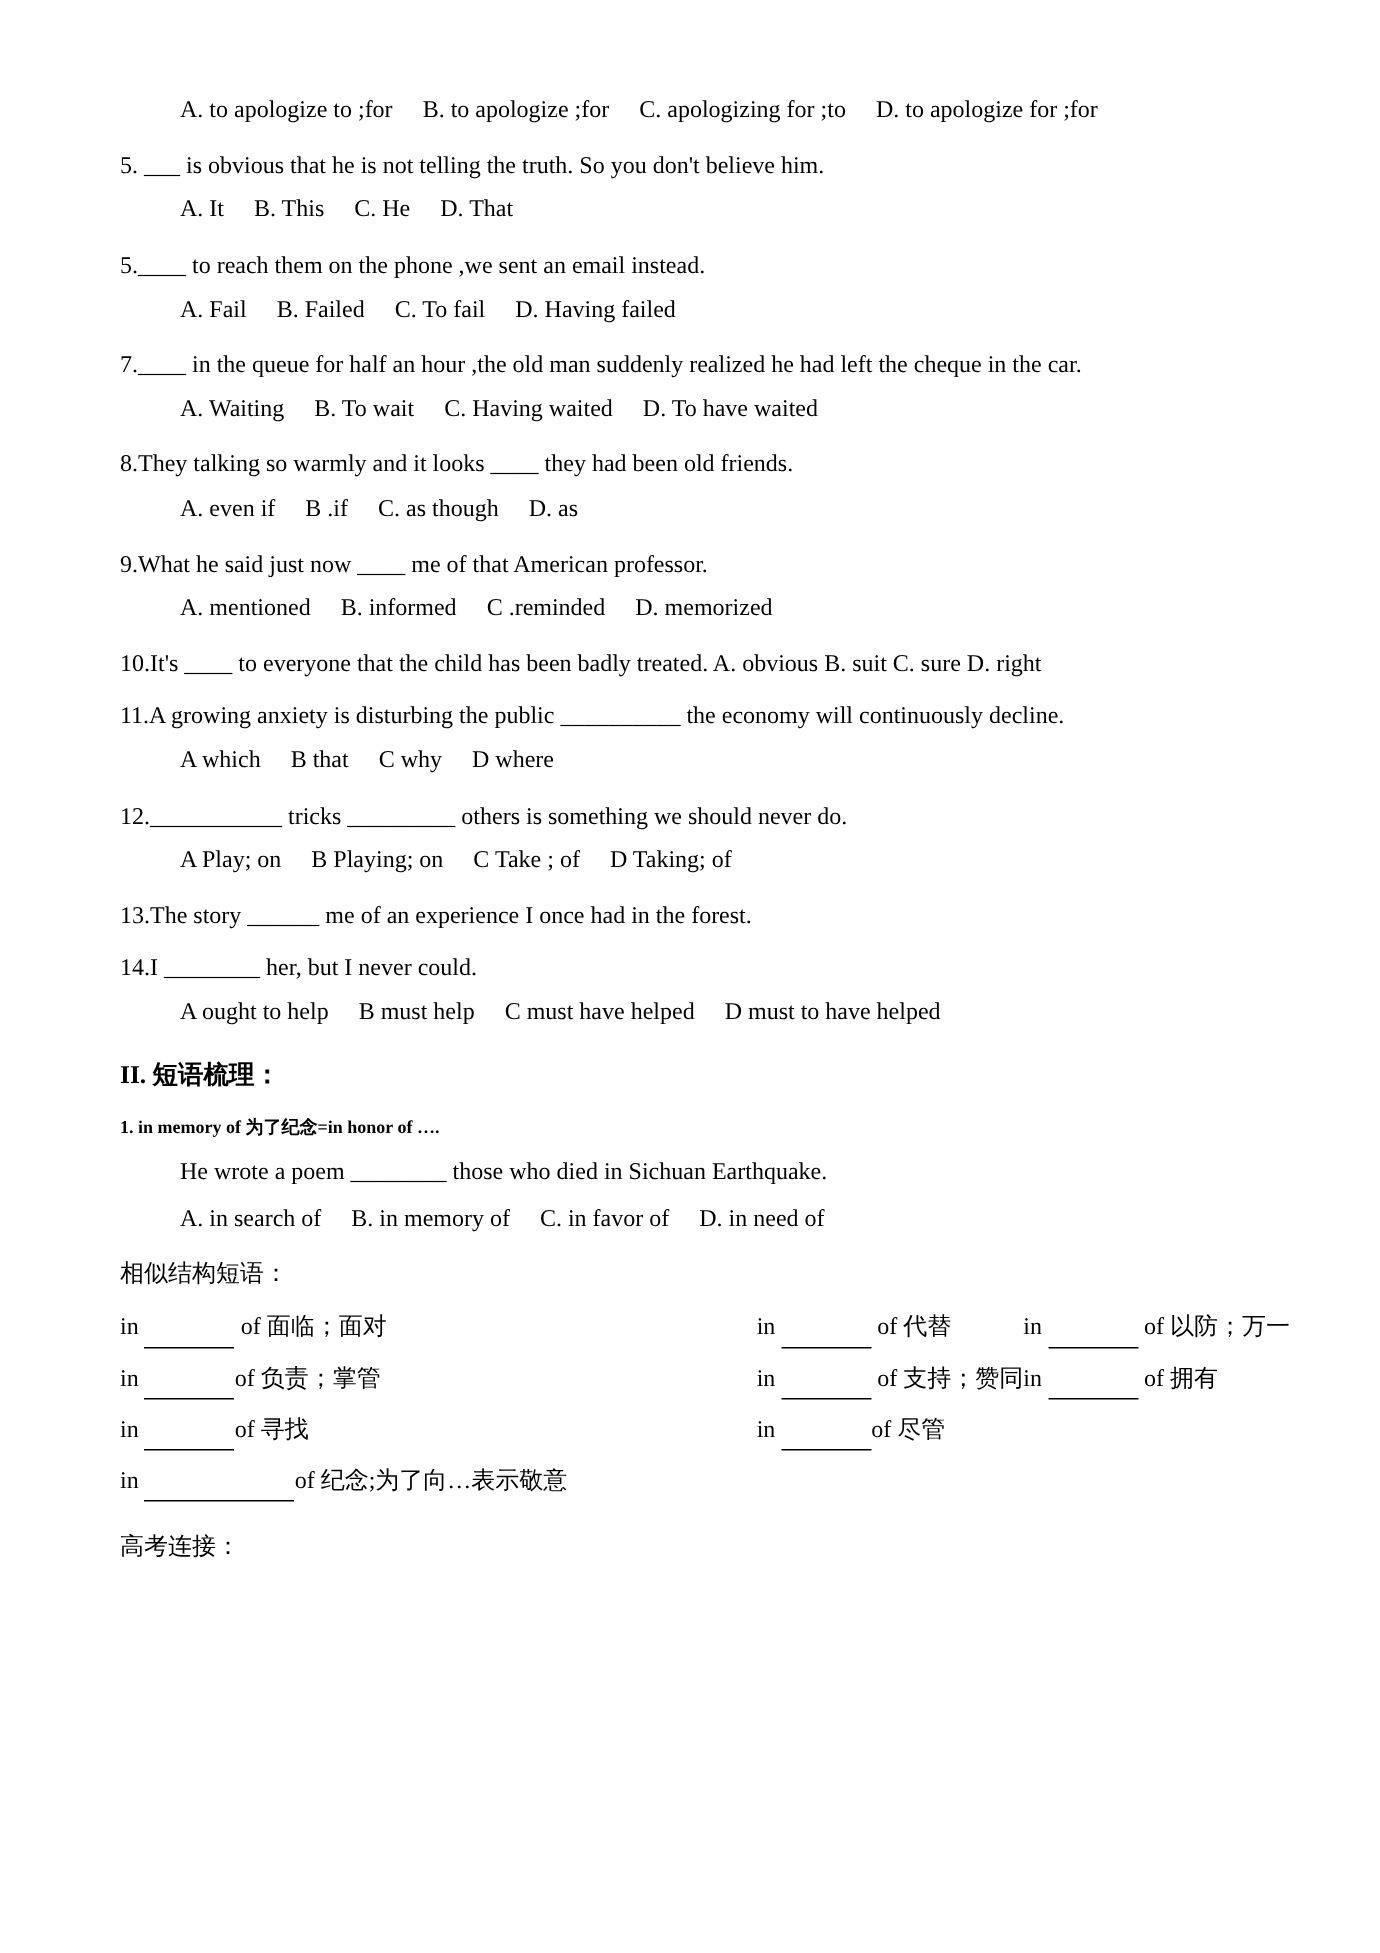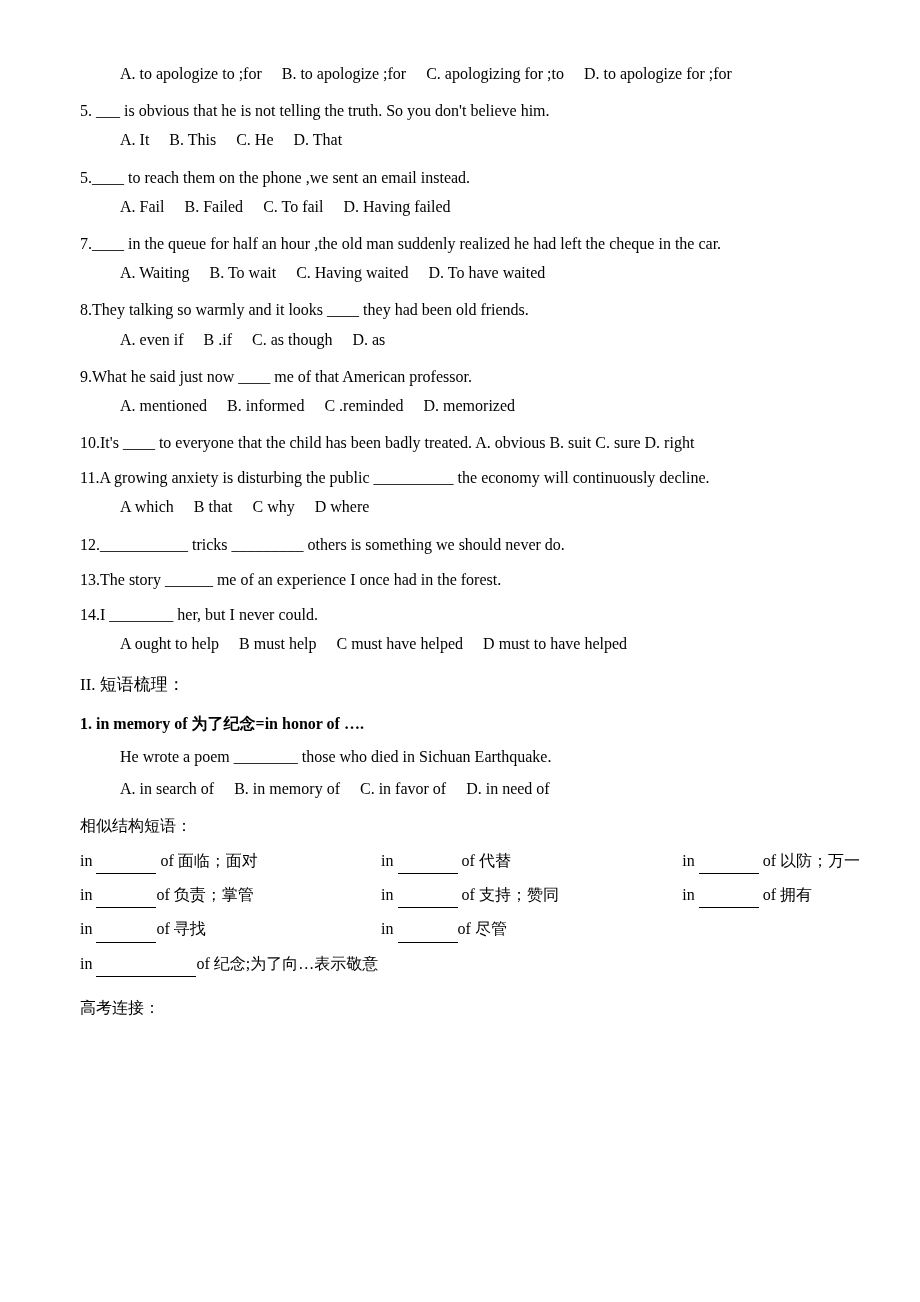--- a/index.html
+++ b/index.html
@@ -24,26 +24,26 @@
       flex-wrap: wrap;
       gap: 0 20px;
       padding-left: 40px;
       margin-bottom: 10px;
     }
     .option {
       white-space: nowrap;
     }
     .section-header {
       font-size: 17px;
-      font-weight: normal;
+      font-weight: bold;
       margin-top: 14px;
       margin-bottom: 6px;
     }
     .phrase-title {
-      font-size: 16px;
+      font-size: 12px;
       font-weight: bold;
       margin-top: 10px;
       margin-bottom: 6px;
     }
     .blank {
       display: inline-block;
       border-bottom: 1px solid #000;
       min-width: 60px;
       vertical-align: bottom;
     }
@@ -129,20 +129,26 @@
   <div class="options-row">
     <span class="option">A which</span>
     <span class="option">B that</span>
     <span class="option">C why</span>
     <span class="option">D where</span>
   </div>
 </div>
 
 <div class="question-block">
   <div class="question-text">12.___________ tricks _________ others is something we should never do.</div>
+  <div class="options-row">
+    <span class="option">A   Play; on</span>
+    <span class="option">B Playing; on</span>
+    <span class="option">C Take ; of</span>
+    <span class="option">D Taking; of</span>
+  </div>
 </div>
 
 <div class="question-block">
   <div class="question-text">13.The story ______ me of an experience I once had in the forest.</div>
 </div>
 
 <div class="question-block">
   <div class="question-text">14.I ________ her, but I never could.</div>
   <div class="options-row">
     <span class="option">A ought to help</span>
@@ -160,21 +166,21 @@
 
 <div class="options-row">
   <span class="option">A. in search of</span>
   <span class="option">B. in memory of</span>
   <span class="option">C. in favor of</span>
   <span class="option">D. in need of</span>
 </div>
 
 <div style="margin-bottom:6px;">相似结构短语：</div>
 
-<div style="display:grid; grid-template-columns:1fr 1fr; gap:4px 0; margin-bottom:16px;">
+<div style="display:grid; grid-template-columns:1fr; gap:4px 0; margin-bottom:16px;">
 
   <div class="phrase-item">
     in <span class="blank">&nbsp;&nbsp;&nbsp;&nbsp;&nbsp;&nbsp;&nbsp;&nbsp;</span> of 面临；面对
   </div>
   <div class="phrase-item">
     in <span class="blank">&nbsp;&nbsp;&nbsp;&nbsp;&nbsp;&nbsp;&nbsp;&nbsp;</span> of 代替
   </div>
 
   <div class="phrase-item">
     in <span class="blank">&nbsp;&nbsp;&nbsp;&nbsp;&nbsp;&nbsp;</span> of 以防；万一

